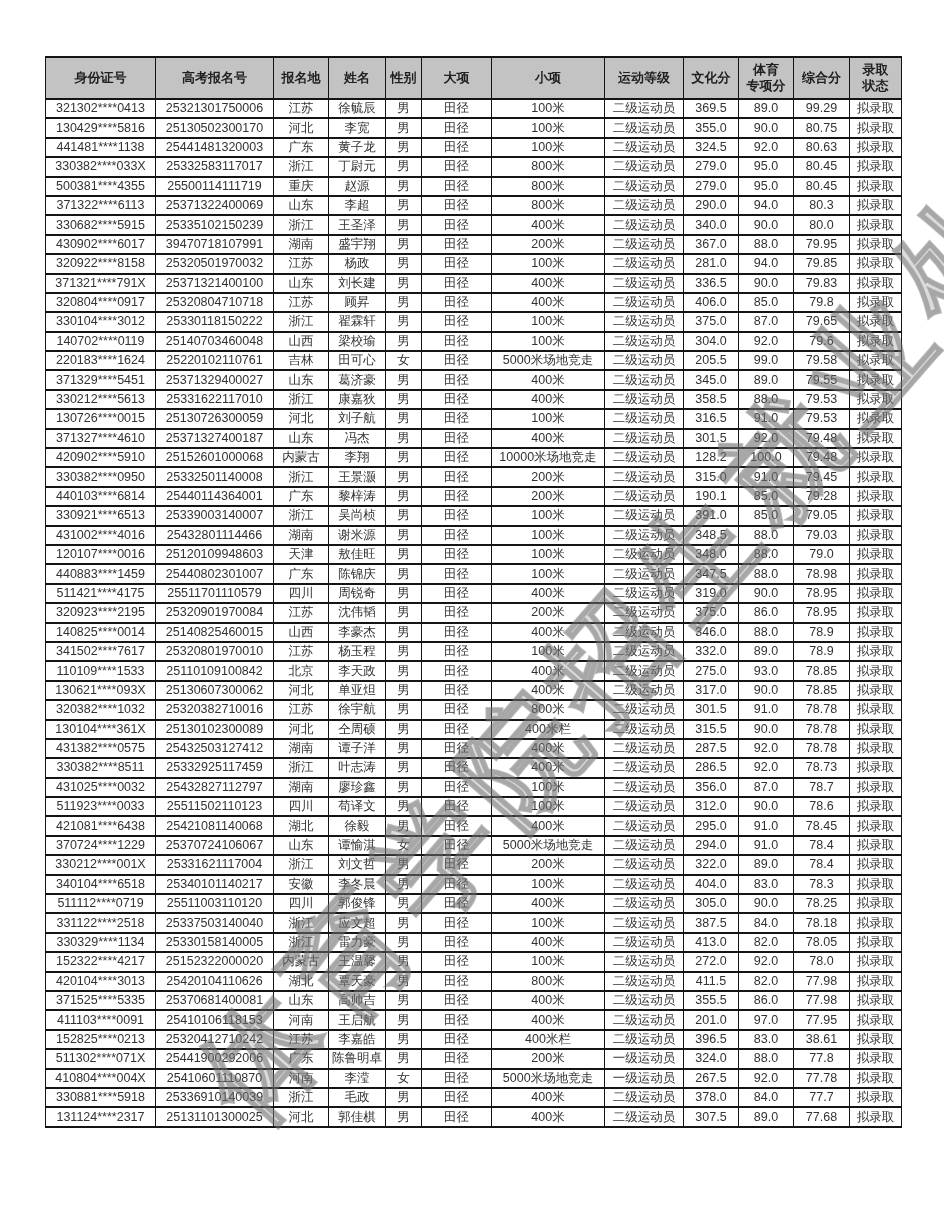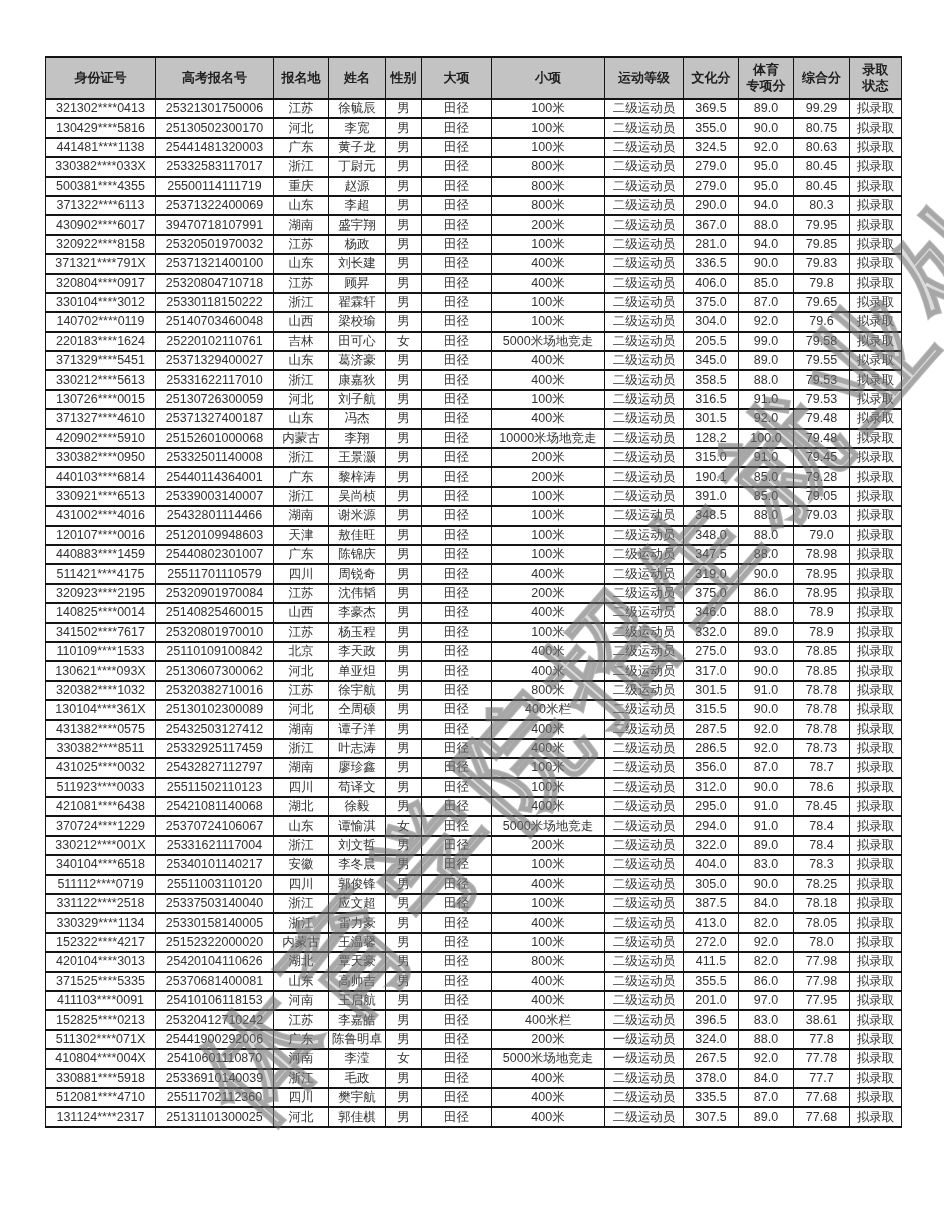--- a/index.html
+++ b/index.html
@@ -187,20 +187,34 @@
           <td>男</td>
           <td>田径</td>
           <td>800米</td>
           <td>二级运动员</td>
           <td>290.0</td>
           <td>94.0</td>
           <td>80.3</td>
           <td>拟录取</td>
         </tr>
         <tr>
+          <td>330682****5915</td>
+          <td>25335102150239</td>
+          <td>浙江</td>
+          <td>王圣泽</td>
+          <td>男</td>
+          <td>田径</td>
+          <td>400米</td>
+          <td>二级运动员</td>
+          <td>340.0</td>
+          <td>90.0</td>
+          <td>80.0</td>
+          <td>拟录取</td>
+        </tr>
+        <tr>
           <td>430902****6017</td>
           <td>39470718107991</td>
           <td>湖南</td>
           <td>盛宇翔</td>
           <td>男</td>
           <td>田径</td>
           <td>200米</td>
           <td>二级运动员</td>
           <td>367.0</td>
           <td>88.0</td>
@@ -814,34 +828,20 @@
           <td>25336910140039</td>
           <td>浙江</td>
           <td>毛政</td>
           <td>男</td>
           <td>田径</td>
           <td>400米</td>
           <td>二级运动员</td>
           <td>378.0</td>
           <td>84.0</td>
           <td>77.7</td>
-          <td>拟录取</td>
-        </tr>
-        <tr>
-          <td>512081****4710</td>
-          <td>25511702112360</td>
-          <td>四川</td>
-          <td>樊宇航</td>
-          <td>男</td>
-          <td>田径</td>
-          <td>400米</td>
-          <td>二级运动员</td>
-          <td>335.5</td>
-          <td>87.0</td>
-          <td>77.68</td>
           <td>拟录取</td>
         </tr>
         <tr>
           <td>131124****2317</td>
           <td>25131101300025</td>
           <td>河北</td>
           <td>郭佳棋</td>
           <td>男</td>
           <td>田径</td>
           <td>400米</td>

